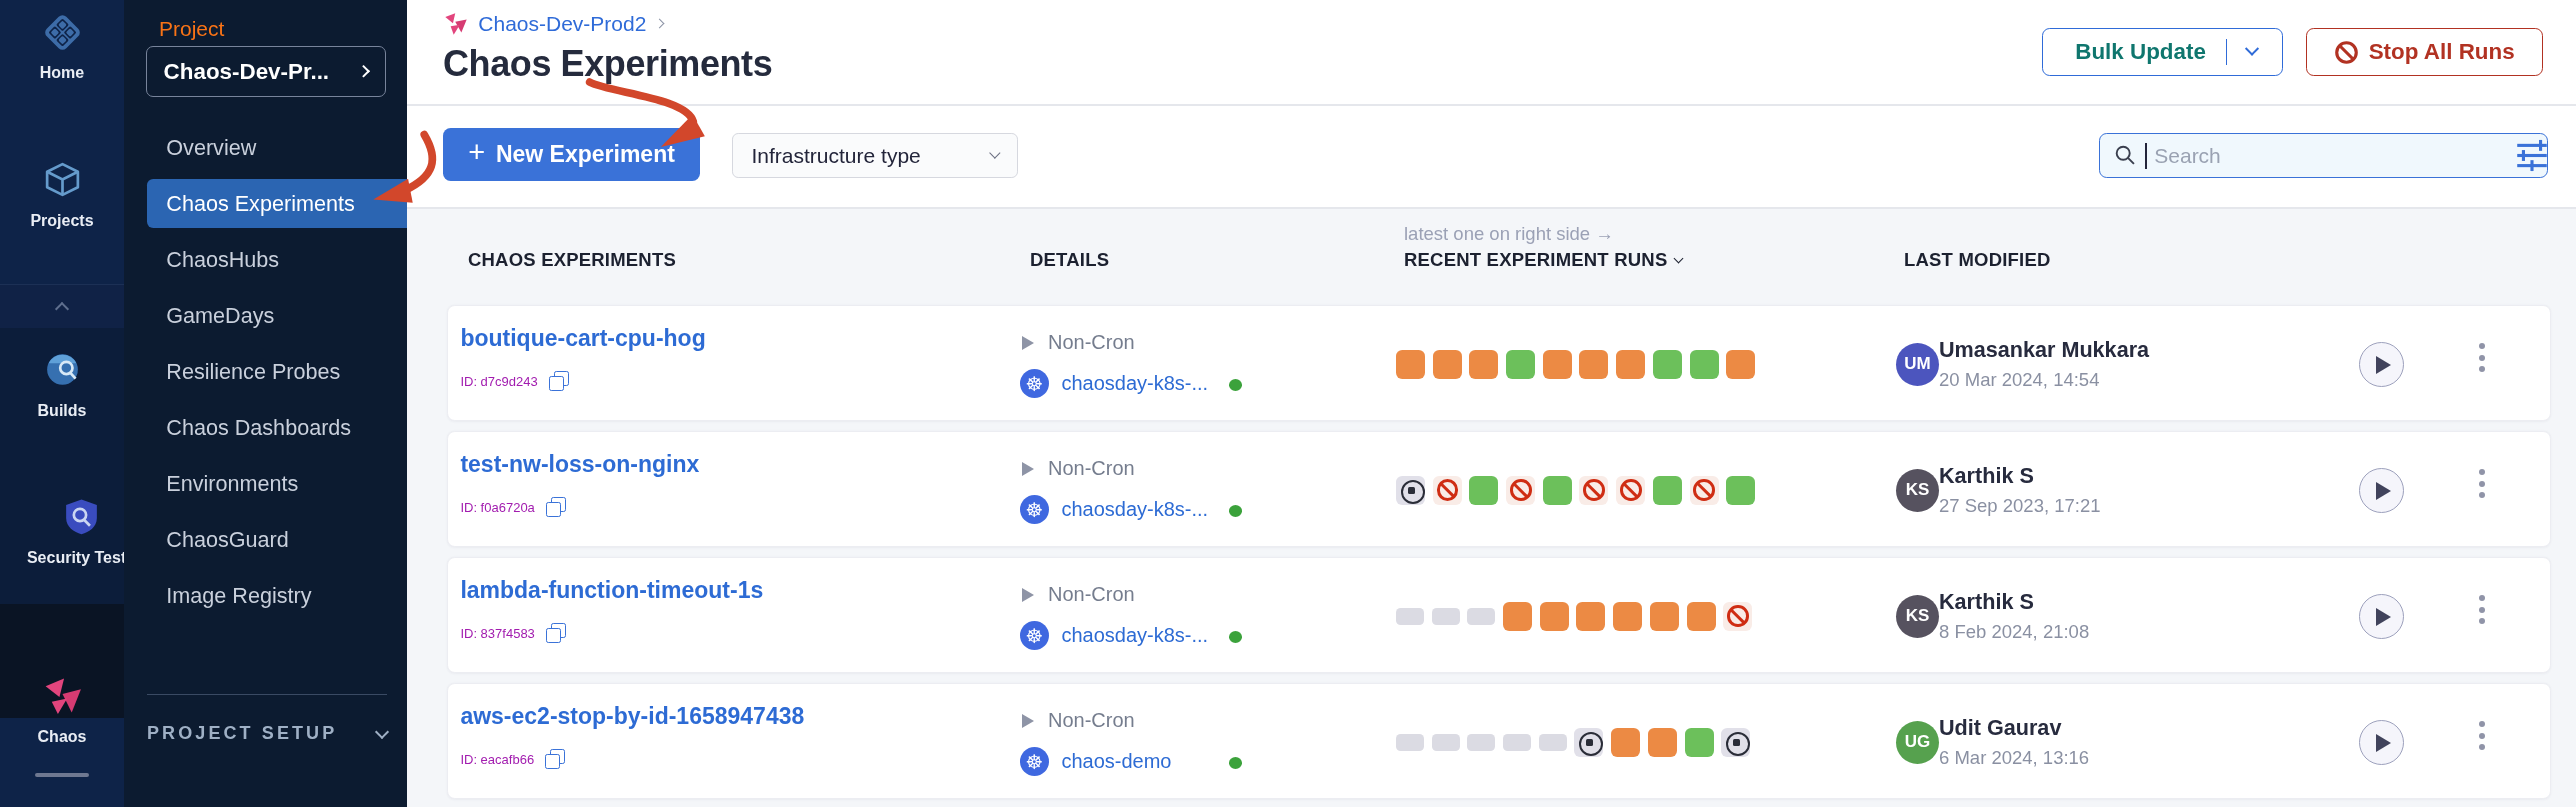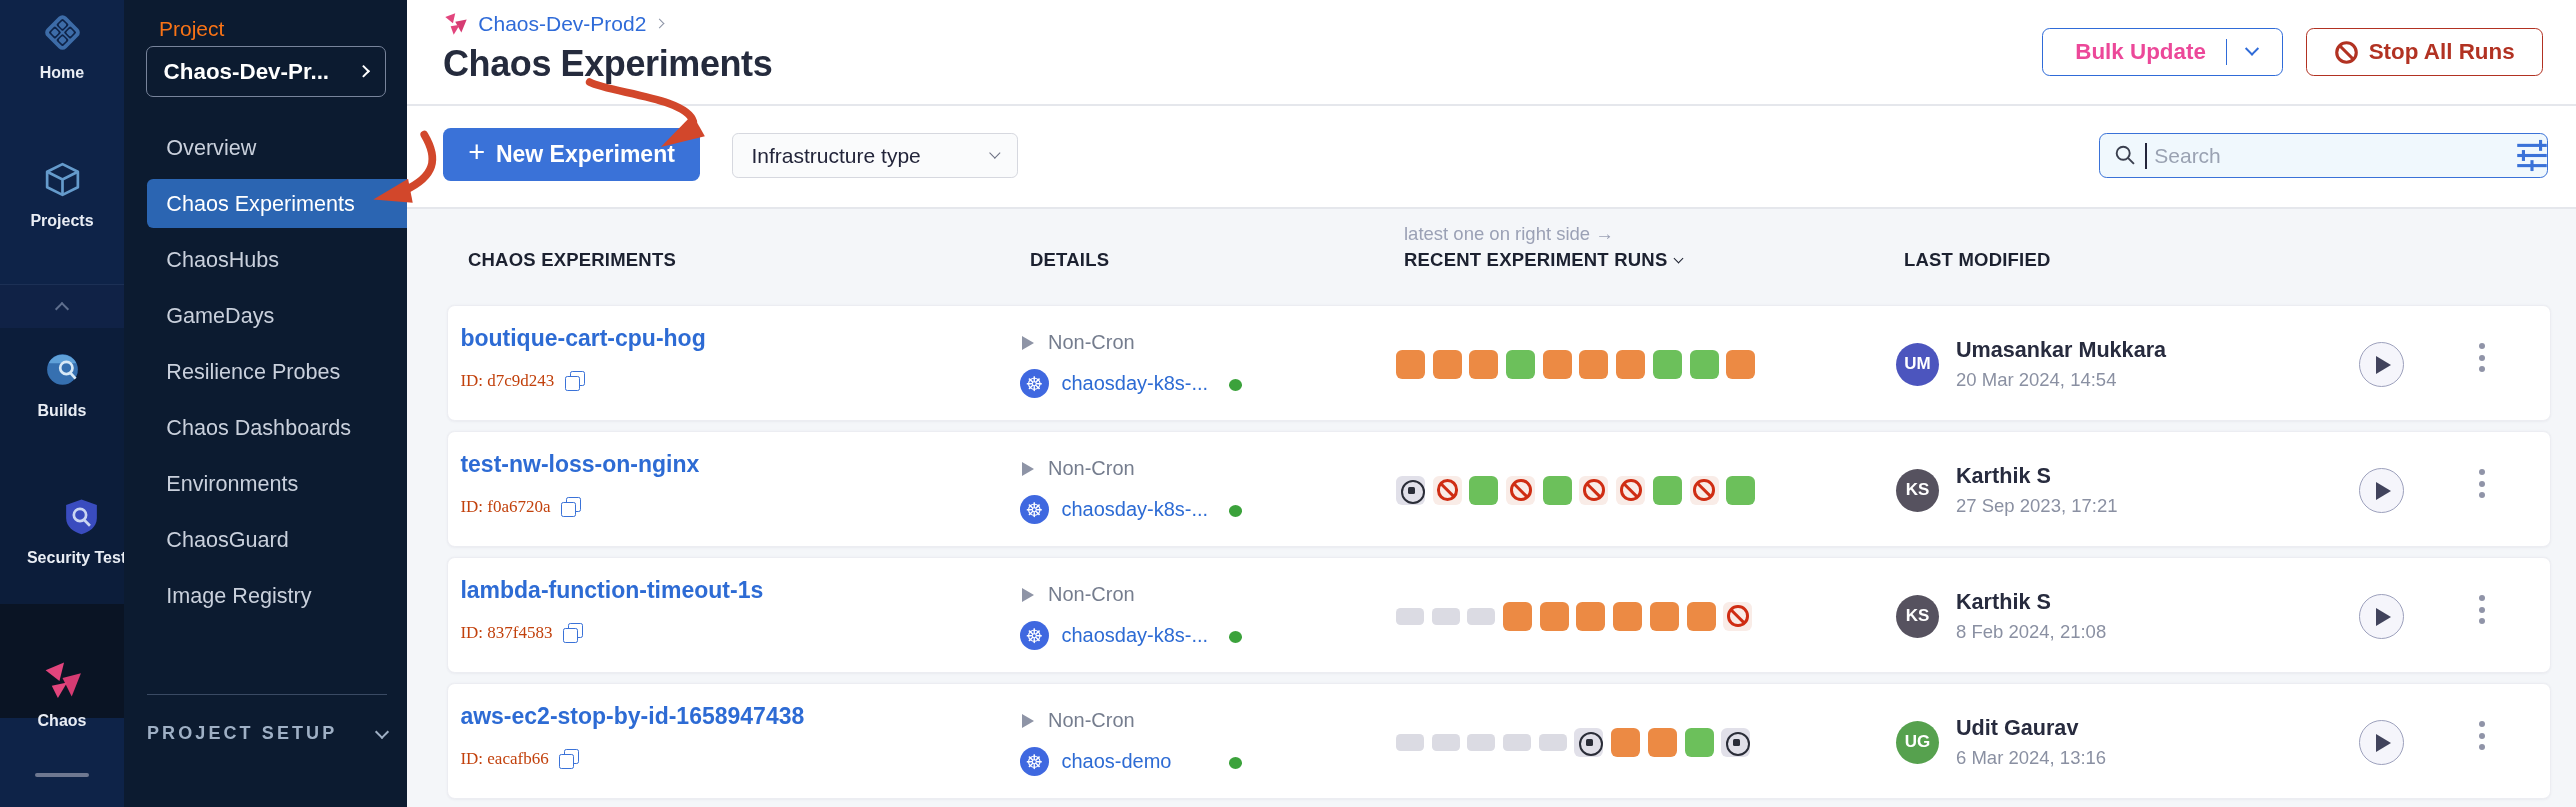--- a/index.html
+++ b/index.html
@@ -41,21 +41,21 @@
   .hr1 { position:absolute; left:0; top:104px; width:2169px; height:1.5px; background:#E5E7EC; }
   .hr2 { position:absolute; left:0; top:207px; width:2169px; height:1.5px; background:#E5E7EC; }
 
   .breadcrumb { position:absolute; left:36px; top:10.8px; display:flex; align-items:center; gap:9.3px; }
   .breadcrumb .link { color:#2F6BD8; font-size:21px; cursor:pointer; }
   .breadcrumb .chev { width:7px; height:7px; border-width:1.9px; border-color:#8B93A5; }
   .page-title { position:absolute; left:36px; top:43px; font-size:36px; font-weight:bold; color:#252B3D; letter-spacing:-0.4px; }
 
   .btn { display:flex; align-items:center; justify-content:center; border-radius:7.7px; cursor:pointer; }
   .btn-bulk { position:absolute; left:1635px; top:28px; width:241px; height:48px; border:1.9px solid #2F6BD8; background:#fff; gap:0; }
-  .btn-bulk .lbl { color:#ec4899; font-size:22.4px; font-weight:bold; padding:0 20px 0 7.7px; }
+  .btn-bulk .lbl { color:#0f766e; font-size:22.4px; font-weight:bold; padding:0 20px 0 7.7px; }
   .btn-bulk .sep { width:1.5px; height:26px; background:#2F6BD8; }
   .btn-bulk .chev { border-color:#2F6BD8; margin:0 0 0 20px; transform:rotate(45deg) translate(-2.3px,-2.3px); }
   .btn-stop { position:absolute; left:1899px; top:28px; width:237px; height:48px; border:1.9px solid #B23222; background:#fff; gap:9.3px; }
   .btn-stop .lbl { color:#B23222; font-size:22.4px; font-weight:bold; }
 
   .btn-new { position:absolute; left:36px; top:128px; width:257px; height:53px; background:#3A72D8; gap:10.8px; }
   .btn-new .plus { color:#fff; font-size:29px; font-weight:normal; margin-top:-3.1px; }
   .btn-new .lbl { color:#fff; font-size:23px; font-weight:bold; }
 
   .select-infra { position:absolute; left:325px; top:133px; width:286px; height:45px; background:#FAFBFC; border:1.5px solid #D6D8DF; border-radius:6.2px; display:flex; align-items:center; justify-content:space-between; padding:0 18.5px; cursor:pointer; }
@@ -68,21 +68,21 @@
   .filter-ic { position:absolute; left:2104px; top:136px; width:42px; height:39px; cursor:pointer; }
 
   
   .tbl-note { position:absolute; left:997px; top:223px; font-size:18.5px; color:#9BA1B5; }
   .col-h { position:absolute; top:249px; font-size:18.5px; font-weight:bold; color:#1C2130; letter-spacing:0.2px; }
   .col-h .chev { width:7px; height:7px; border-width:1.9px; border-color:#1C2130; transform:rotate(45deg); margin:0 0 3.1px 7.7px; }
 
   .row-card { position:absolute; left:40px; width:2104px; height:116px; background:#FFFFFF; border:0.8px solid #ECEDF2; border-radius:7.7px; box-shadow:0 0.8px 2.3px rgba(30,40,70,0.05); }
   .rc-name { position:absolute; left:12.4px; top:18.5px; font-size:23px; font-weight:bold; color:#2D6BD4; cursor:pointer; }
   .rc-idrow { position:absolute; left:12.4px; top:65px; display:flex; align-items:center; gap:10.8px; }
-  .rc-id { font-size:17px; color:#c2410c;font-family:Liberation Serif, serif; }
+  .rc-id { font-size:13px; color:#a21caf; }
   .copy-ic { position:relative; width:20px; height:20px; cursor:pointer; }
   .copy-ic::before { content:""; position:absolute; right:0; top:0; width:13px; height:13px; border:1.9px solid #3A72D8; border-radius:2.3px; }
   .copy-ic::after { content:""; position:absolute; left:0; bottom:0; width:13px; height:13px; border:1.9px solid #3A72D8; border-radius:2.3px; background:#fff; }
   .rc-sched { position:absolute; left:574px; top:25px; display:flex; align-items:center; gap:14px; }
   .rc-sched .tri { width:0; height:0; border-left:12.4px solid #8E94A6; border-top:7.7px solid transparent; border-bottom:7.7px solid transparent; }
   .rc-sched .lbl { font-size:20px; color:#757D8E; }
   .rc-infra { position:absolute; left:572px; top:63px; display:flex; align-items:center; gap:12.4px; }
   .k8s-ic { width:29px; height:29px; border-radius:50%; background:#3F68E0; color:#fff; display:flex; align-items:center; justify-content:center; font-family:"DejaVu Sans", sans-serif; font-size:20px; cursor:pointer; }
   .rc-infra .lbl { font-size:20px; color:#2D6BD4; cursor:pointer; }
   .status-dot { position:absolute; left:781px; top:73px; width:13px; height:11.6px; border-radius:50%; background:#3BA23B; }
@@ -90,21 +90,21 @@
   .run { width:29px; height:29px; border-radius:6.2px; cursor:pointer; position:relative; }
   .run.orange { background:#EC8A44; }
   .run.green  { background:#6CC05B; }
   .run.none   { width:28px; height:17px; border-radius:4.6px; background:#DBDBE3; }
   .run.stopped { background:#E1E0E9; }
   .run.stopped::before { content:""; position:absolute; left:4.6px; top:4.6px; width:20px; height:20px; border:2.3px solid #2A2D38; border-radius:50%; }
   .run.stopped::after { content:""; position:absolute; left:11.6px; top:11.6px; width:7px; height:7px; background:#2A2D38; border-radius:1.5px; }
   .run.failed { background:#F9ECE7; }
   .run.failed::before { content:""; position:absolute; left:3.9px; top:3.9px; width:21.6px; height:21.6px; border:3.1px solid #CF2D13; border-radius:50%; box-sizing:border-box; }
   .run.failed::after { content:""; position:absolute; left:13px; top:5.4px; width:3.1px; height:18.5px; background:#CF2D13; transform:rotate(-45deg); }
-  .rc-user { position:absolute; left:1448px; top:0; height:116px; display:flex; align-items:center; gap:17px; }
+  .rc-user { position:absolute; left:1448px; top:0; height:116px; display:flex; align-items:center; }
   .avatar { width:43px; height:43px; border-radius:50%; color:#fff; font-size:17px; font-weight:bold; display:flex; align-items:center; justify-content:center; }
   .rc-user .nm { font-size:21.6px; font-weight:bold; color:#272B3E; }
   .rc-user .dt { font-size:18.5px; color:#8A90A2; margin-top:6.2px; }
   .play-btn { position:absolute; left:1911px; top:36px; width:45px; height:45px; border-radius:50%; background:#F5F5FB; border:1.5px solid #9CA0BC; display:flex; align-items:center; justify-content:center; cursor:pointer; }
   .play-btn .tri { width:0; height:0; border-left:15.5px solid #41435C; border-top:9.3px solid transparent; border-bottom:9.3px solid transparent; margin-left:3.9px; }
   .dots { position:absolute; left:2031px; top:37px; display:flex; flex-direction:column; gap:5.4px; align-items:center; cursor:pointer; }
   .dots i { width:6.2px; height:6.2px; border-radius:50%; background:#9094A8; }
 
   .arrows { position:absolute; left:0; top:0; width:2576px; height:808px; pointer-events:none; z-index:50; }
 </style>
@@ -157,21 +157,21 @@
 
     <div class="rail-item" style="top: 495px; padding-left: 38px;">
       <span class="ric"><svg width="43" height="43" viewBox="0 0 56 56">
               <path d="M28 6 L48 13 L48 30 C48 42 38 48 28 51 C18 48 8 42 8 30 L8 13 Z" fill="#3A4CBF"></path>
               <circle cx="26" cy="26" r="8" fill="none" stroke="#CBD6F2" stroke-width="3.5"></circle>
               <line x1="31" y1="32" x2="39" y2="40" stroke="#CBD6F2" stroke-width="3.5"></line>
             </svg></span>
       <span class="lbl">Security Tests</span>
     </div>
 
-    <div class="rail-item" style="top: 658px;">
+    <div class="rail-item" style="top: 674px;">
       <span class="ric"><svg width="43" height="43" viewBox="0 0 56 56">
               <path d="M6 16 L30 6 L24 30 Z" fill="#E2457D"></path>
               <path d="M28 26 L52 20 L40 50 Z" fill="#D63B72"></path>
               <path d="M14 36 L34 32 L22 52 Z" fill="#E2457D"></path>
             </svg></span>
       <span class="lbl">Chaos</span>
     </div>
   </div>
     <div class="rail-handle"></div>
   </nav>

